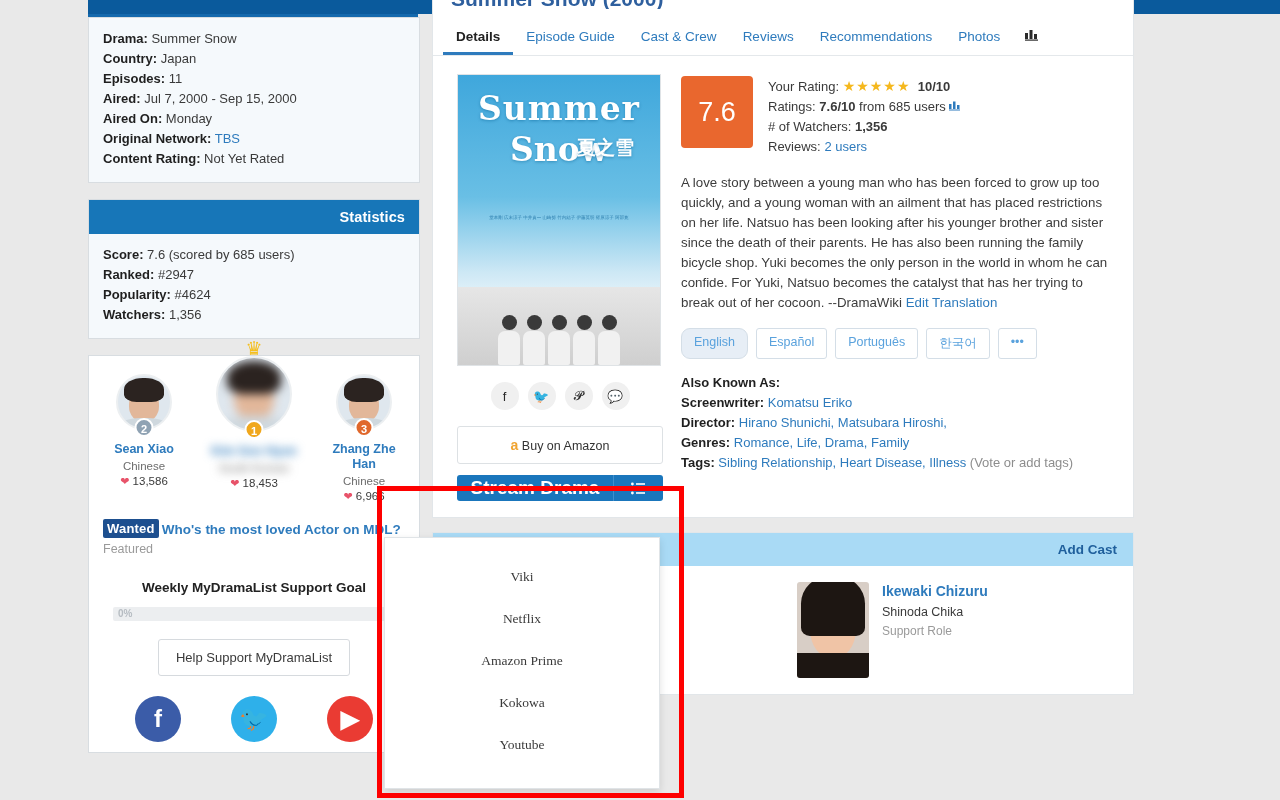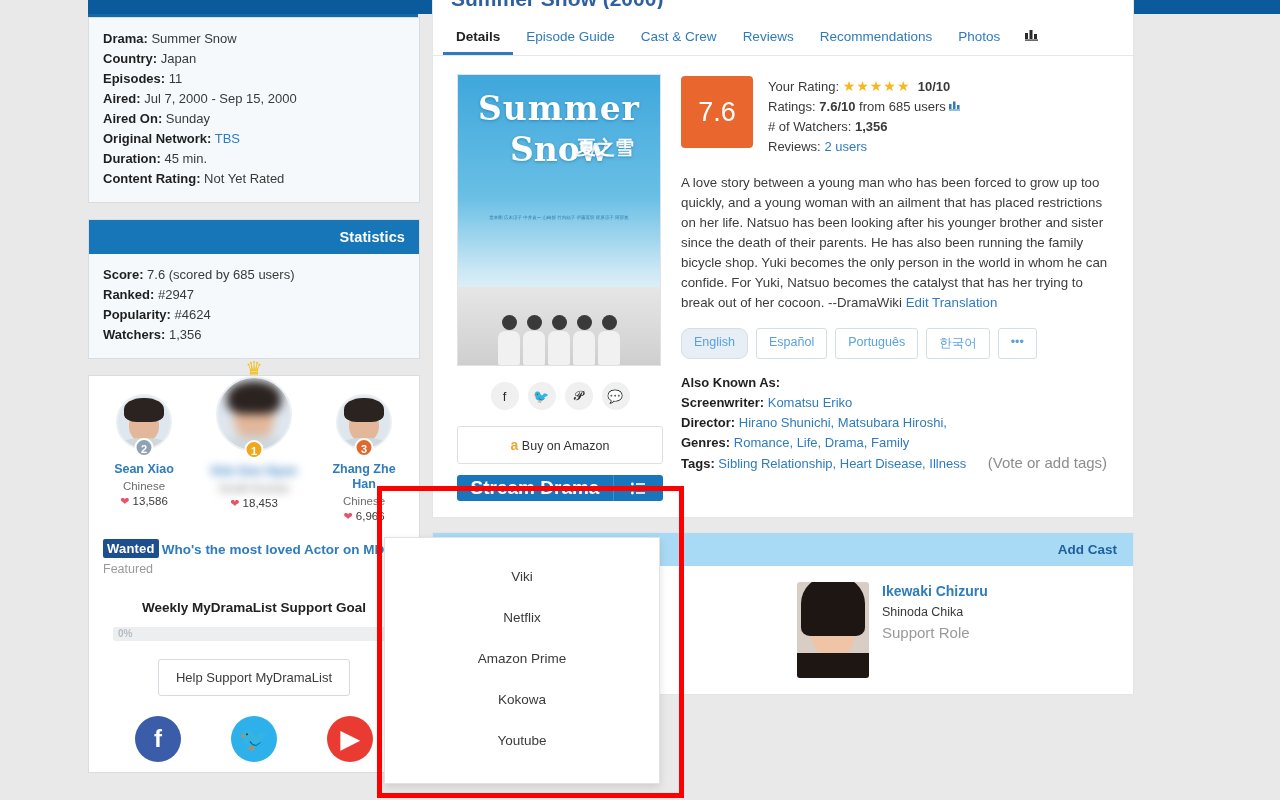--- a/index.html
+++ b/index.html
@@ -235,21 +235,21 @@
     margin-top: 16px; font-size: 13.3px; line-height: 20px; color: #3c3c3c;
   }
   .lang-row { display: flex; gap: 8px; margin-top: 15px; }
   .lang-btn {
     border: 1px solid #d4dee7; border-radius: 3px; padding: 6px 12px;
     font-size: 12.5px; color: #5aa2dd; background: #fff; cursor: pointer;
   }
   .lang-btn.active { background: #e7eef6; color: #5aa2dd; border-color: #d4dee7; border-radius: 9px; }
   .meta { margin-top: 14px; font-size: 13px; line-height: 20px; color: #3a3a3a; }
   .meta b { color: #1f1f1f; }
-  .vote-tags { color: #8d8d8d; font-size: 15px; margin-left: 18px; }
+  .vote-tags { color: #8d8d8d; font-size: 13px; margin-left: 0; }
 
   
   .cast-card { background: #fff; border: 1px solid #e2e6e9; margin-top: 14px; }
   .cast-head {
     background: #a9daf5; padding: 9px 16px; text-align: right;
   }
   .cast-head a { color: #1f5f9c; font-weight: bold; font-size: 13.5px; text-decoration: none; }
   .cast-body { display: flex; padding: 16px; gap: 28px; }
   .cast-item { display: flex; gap: 13px; width: 48%; }
   .cast-photo {
@@ -263,32 +263,32 @@
   .cp-face {
     position: absolute; left: 18%; top: 18%; width: 64%; height: 62%;
     border-radius: 44% 44% 50% 50%; background: #e6bb9d;
   }
   .cp-body {
     position: absolute; left: 0; bottom: 0; width: 100%; height: 26%;
     background: #54555a;
   }
   .cast-name { font-size: 14px; font-weight: bold; color: #2e7bbd; line-height: 18px; }
   .cast-role { font-size: 12.5px; color: #3a3a3a; margin-top: 5px; }
-  .cast-type { font-size: 15px; color: #9a9a9a; margin-top: 5px; }
+  .cast-type { font-size: 12px; color: #9a9a9a; margin-top: 5px; }
 
   
   .dropdown {
     position: absolute; left: 384px; top: 537px; width: 276px;
     background: #fff; border: 1px solid #e0e4e7;
     box-shadow: 0 3px 8px rgba(0,0,0,.12); z-index: 40;
     padding: 18px 0 22px 0;
   }
   .dd-item {
     text-align: center; font-size: 13.5px; color: #3a3a3a;
-    padding: 13px 0; cursor: pointer;
+    padding: 13px 0; cursor: pointer; font-family: Liberation Serif, serif;
   }
 
   .annot-box {
     position: absolute; left: 377px; top: 486px;
     width: 307px; height: 312px;
     border: 5px solid #fe0000; z-index: 60; pointer-events: none;
   }
 </style>
 </head>
 <body>
@@ -299,23 +299,22 @@
   <div class="topbar-shadow"></div>
 
   <div class="sidebar">
 
     <div class="panel">
       <div class="panel-body">
         <div class="kv"><b>Drama:</b> <span>Summer Snow</span></div>
         <div class="kv"><b>Country:</b> <span>Japan</span></div>
         <div class="kv"><b>Episodes:</b> <span>11</span></div>
         <div class="kv"><b>Aired:</b> <span>Jul 7, 2000 - Sep 15, 2000</span></div>
-        <div class="kv"><b>Aired On:</b> <span>Sunday</span></div>
+        <div class="kv"><b>Aired On:</b> <span>Monday</span></div>
         <div class="kv"><b>Original Network:</b> <a class="lnk" href="#">TBS</a></div>
-        <div class="kv"><b>Duration:</b> <span>45 min.</span></div>
         <div class="kv"><b>Content Rating:</b> <span>Not Yet Rated</span></div>
       </div>
     </div>
 
     <div class="panel">
       <div class="panel-head">Statistics</div>
       <div class="panel-body">
         <div class="kv"><b>Score:</b> <span>7.6 (scored by 685 users)</span></div>
         <div class="kv"><b>Ranked:</b> <span>#2947</span></div>
         <div class="kv"><b>Popularity:</b> <span>#4624</span></div>

